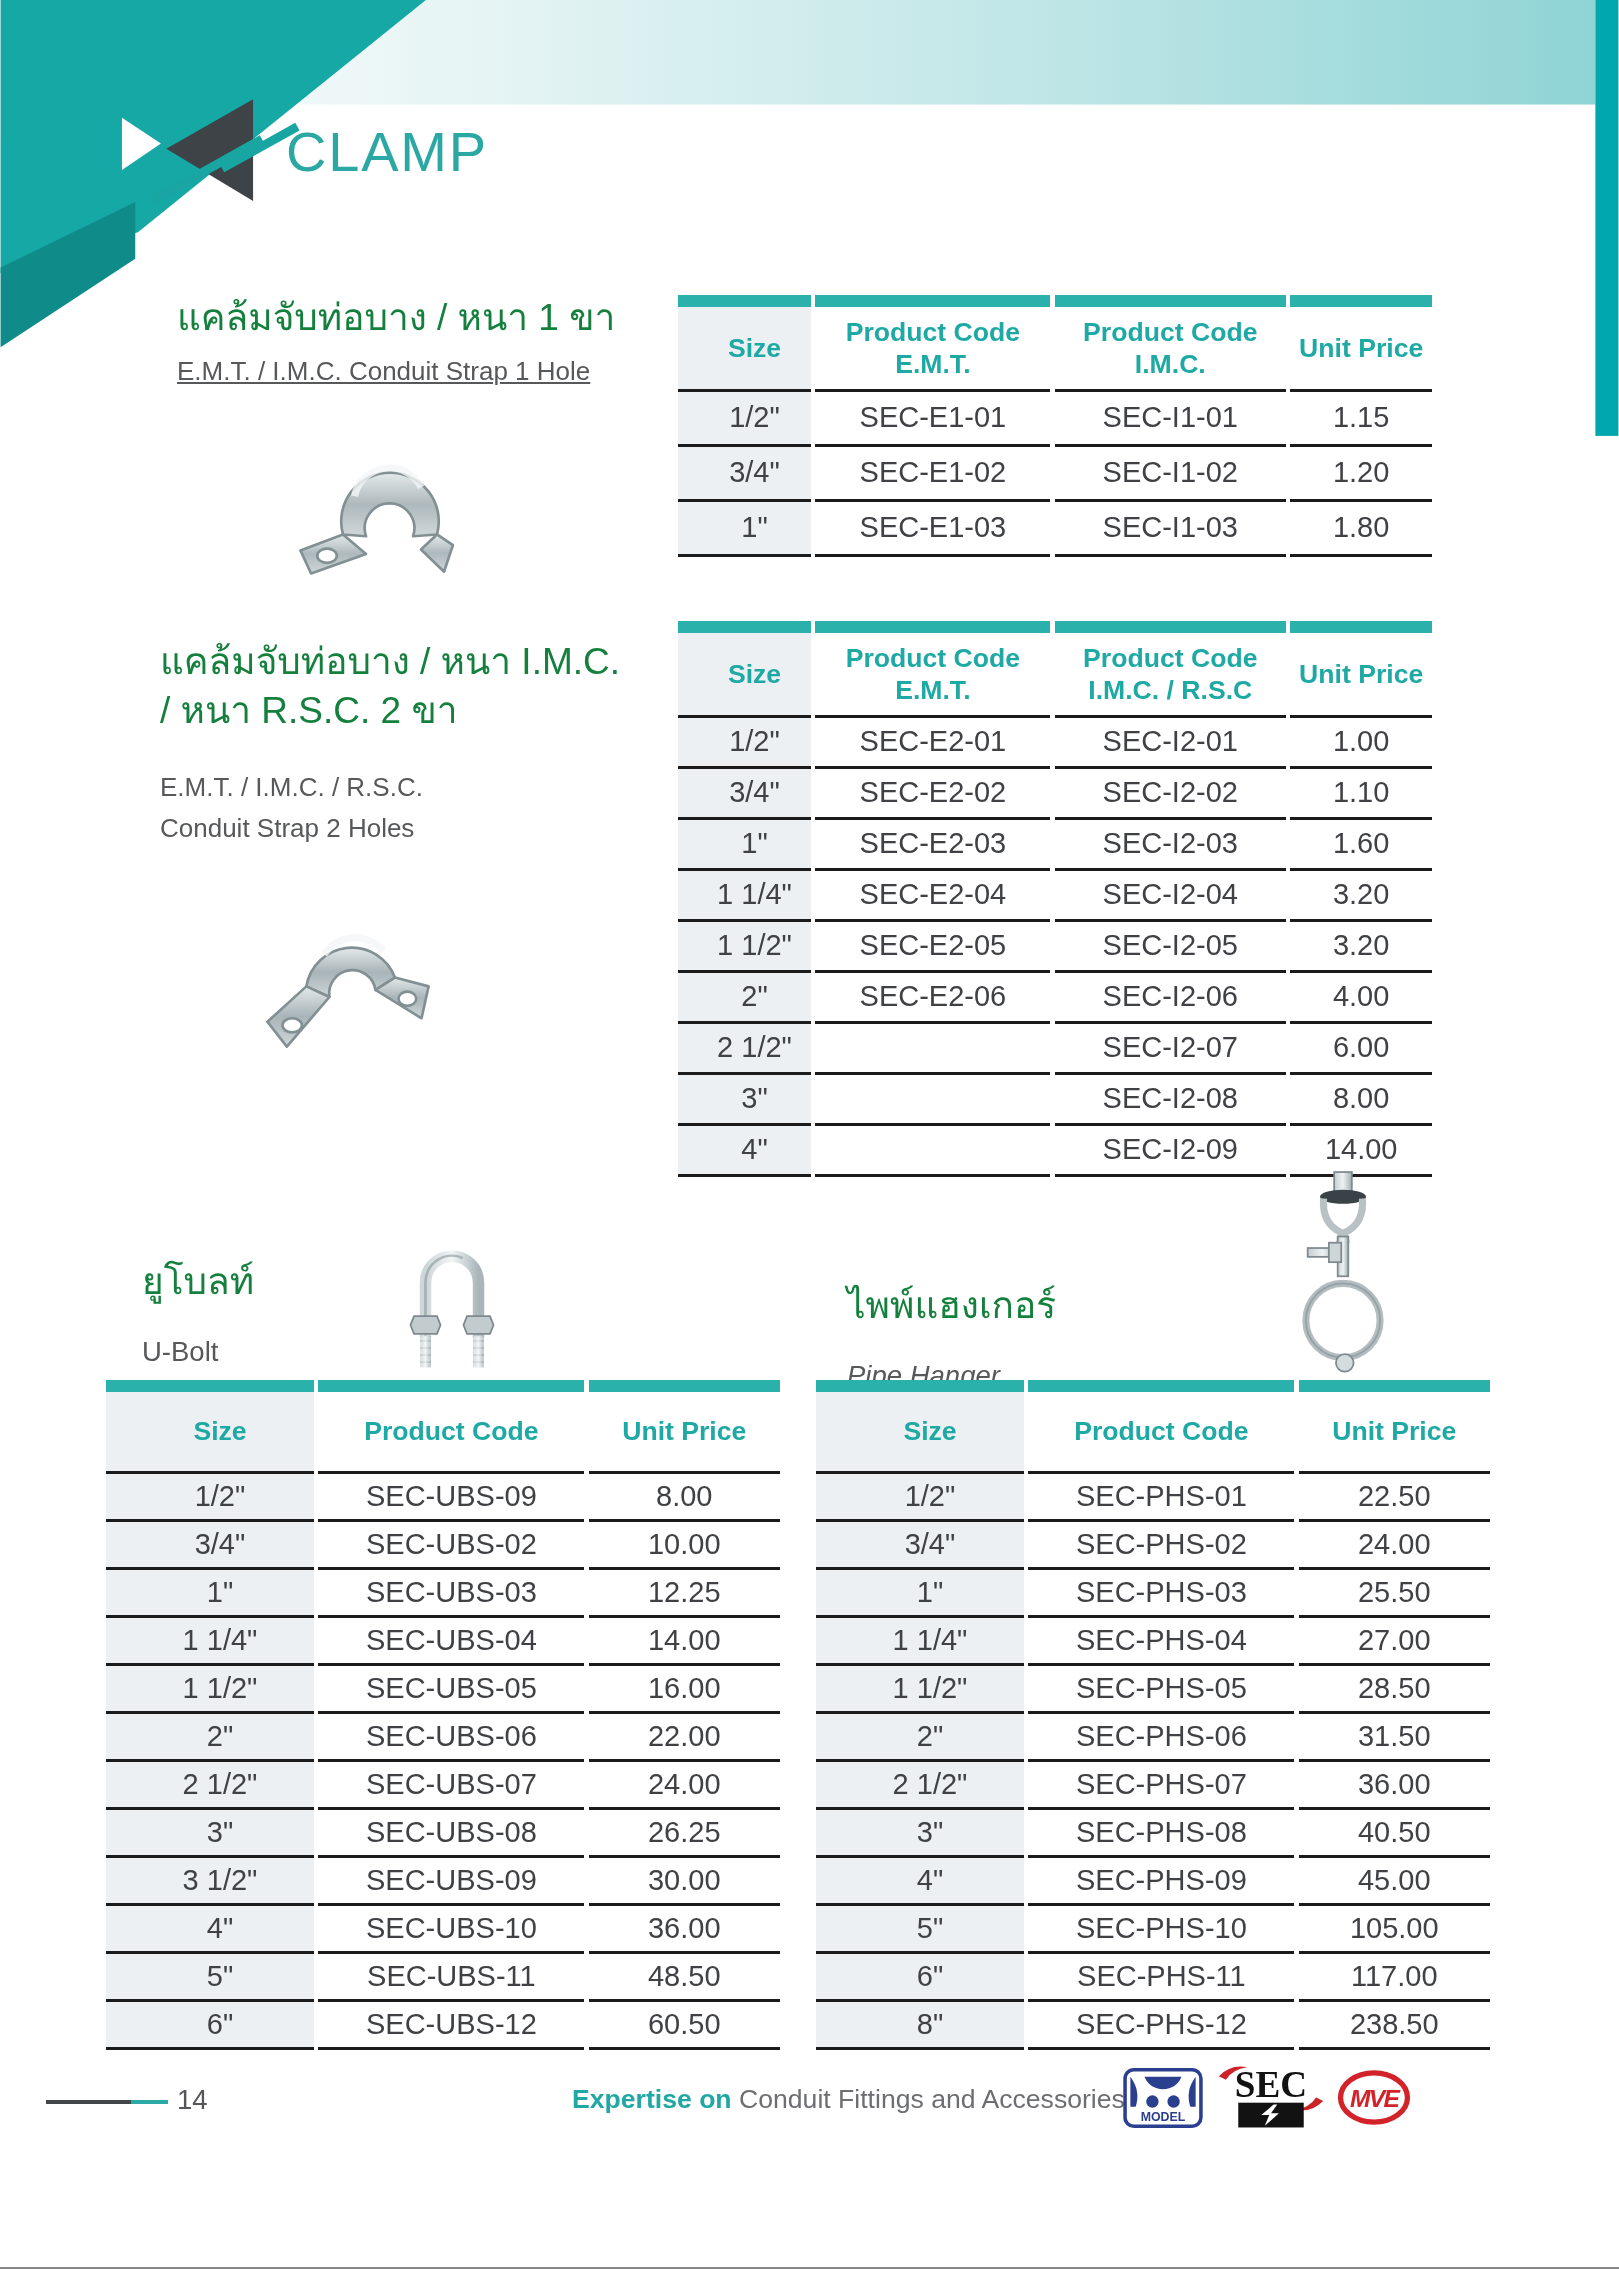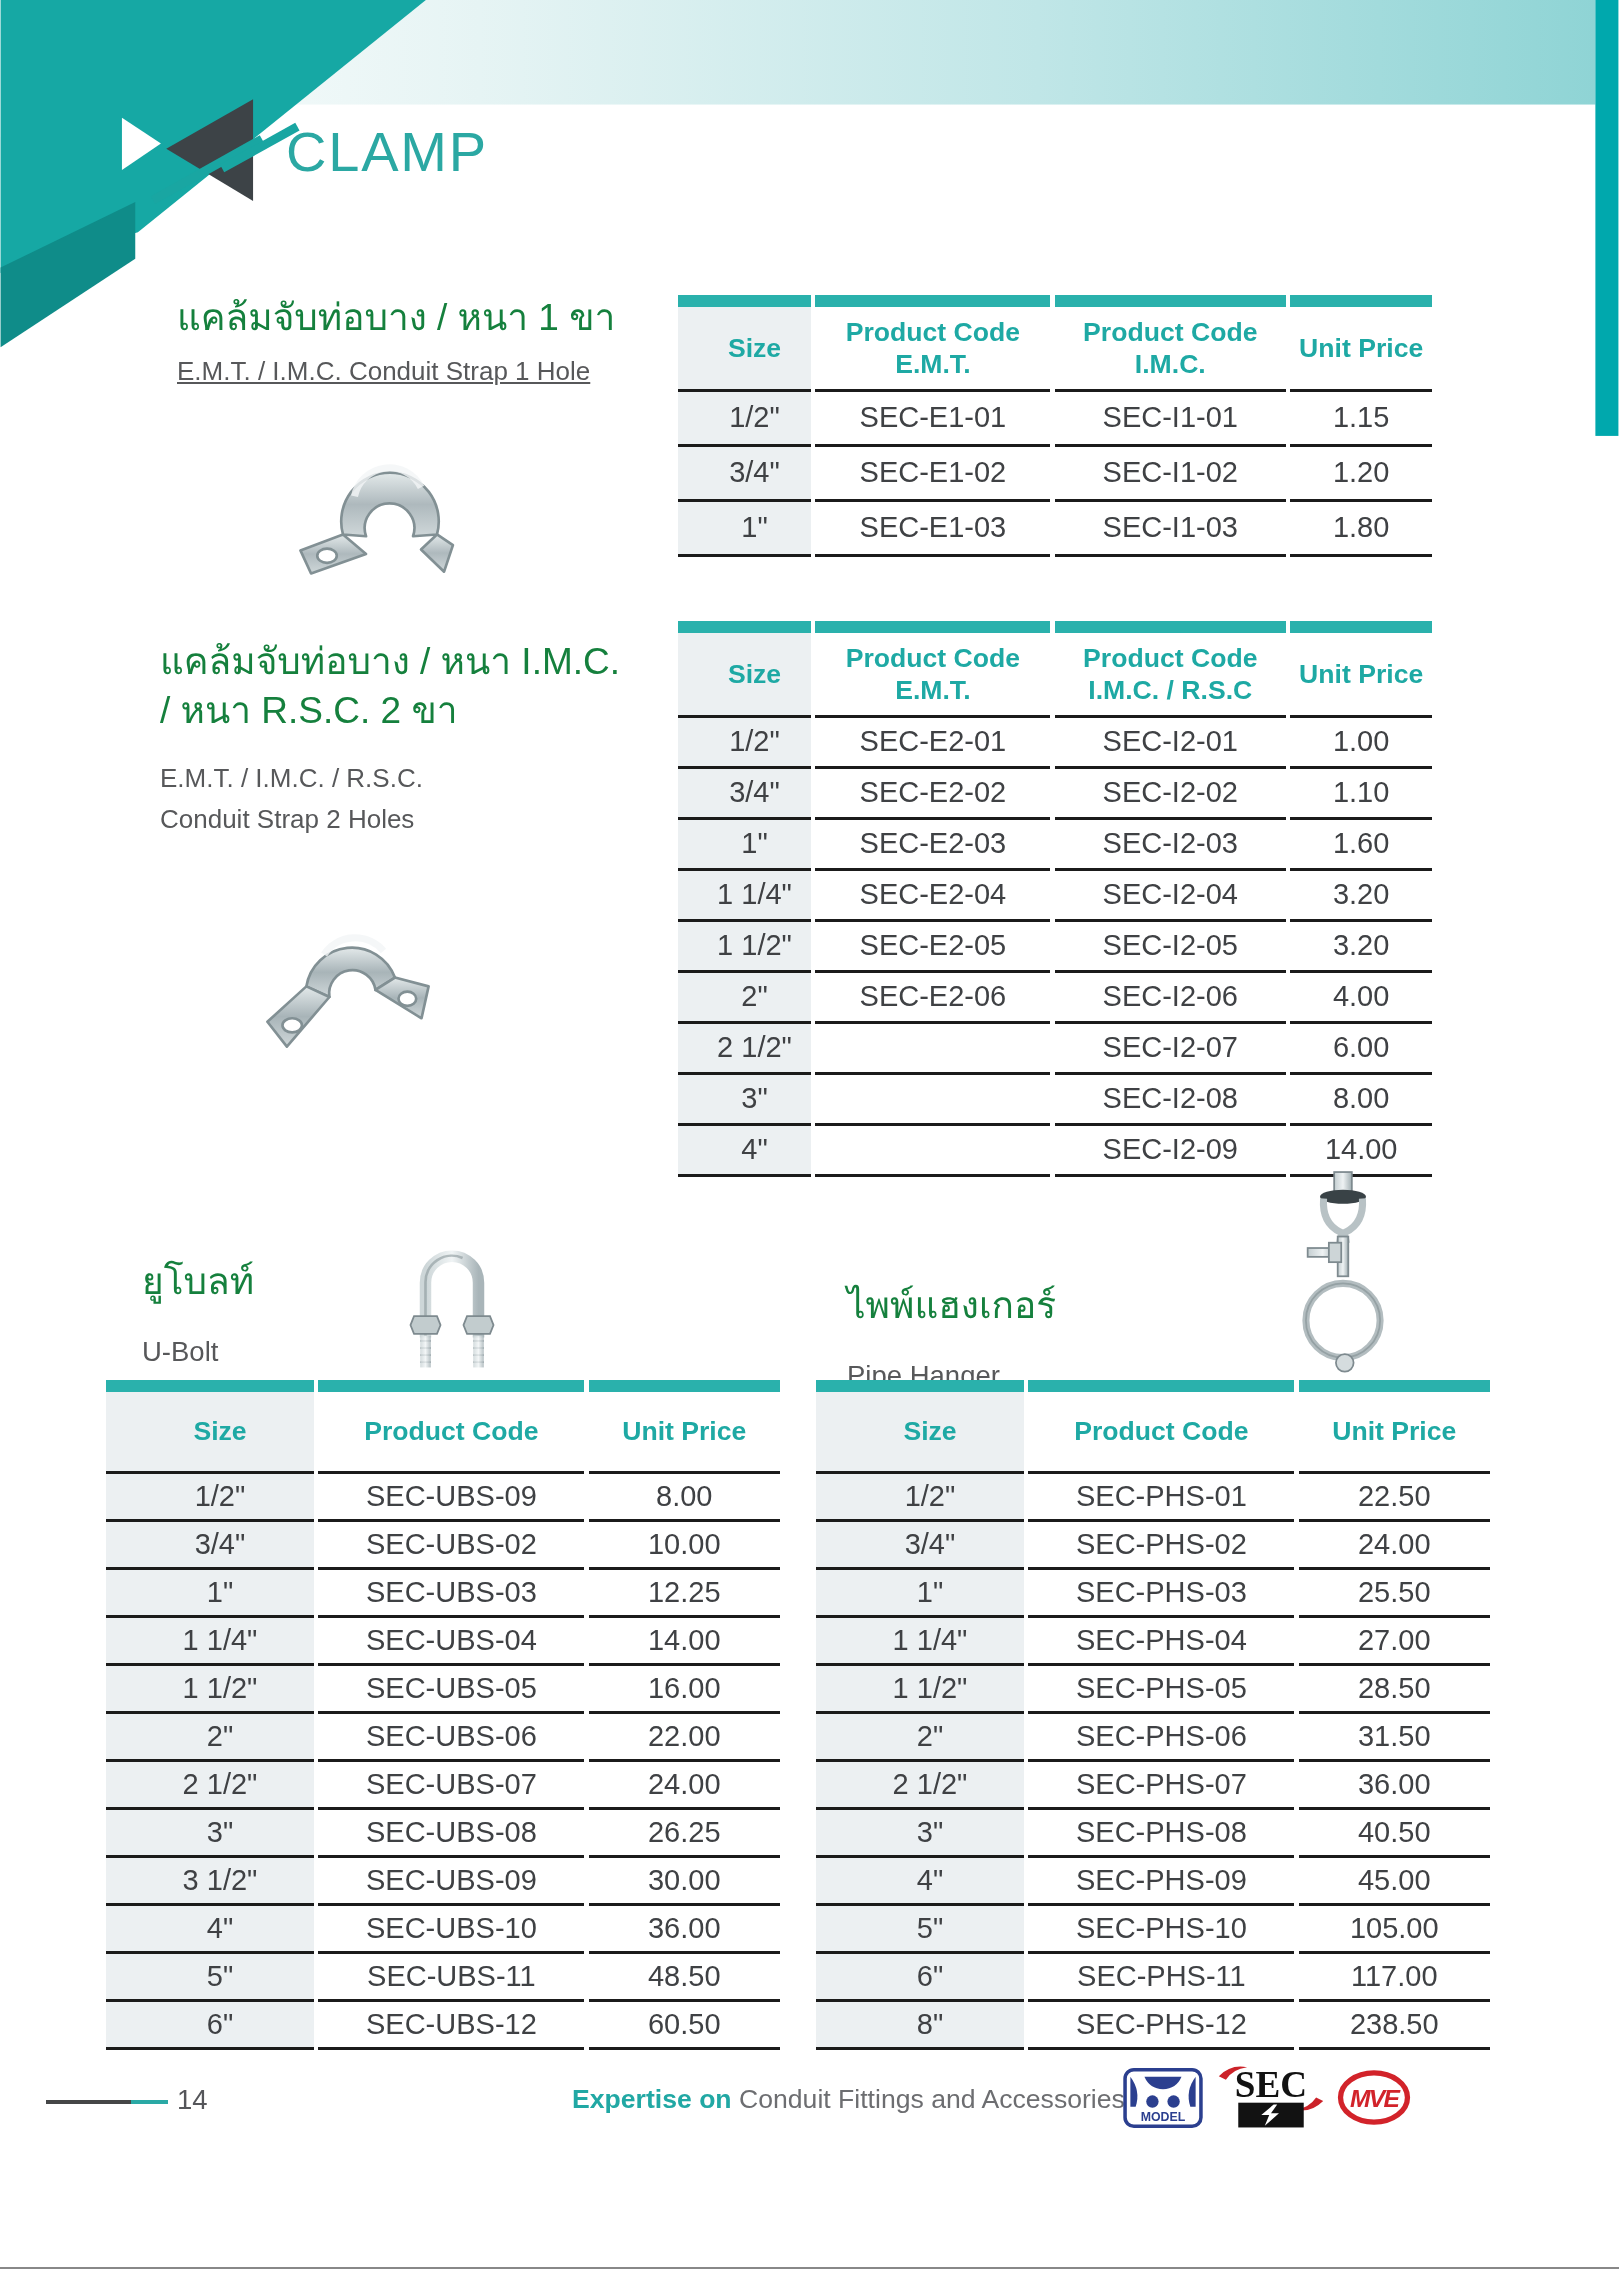--- a/index.html
+++ b/index.html
@@ -140,21 +140,21 @@
         <div class="t-cell t-size">1"</div>
         <div class="t-cell">SEC-E1-03</div>
         <div class="t-cell">SEC-I1-03</div>
         <div class="t-cell">1.80</div>
       </div>
     </div>
 
   <div class="abs" style="left:160px;top:637px;width:514px;">
     <div class="thai-title">แคล้มจับท่อบาง / หนา I.M.C.</div>
     <div class="thai-title">/ หนา R.S.C. 2 ขา</div>
-    <div class="eng-subtitle" style="margin-top:23px;">E.M.T. / I.M.C. / R.S.C.</div>
+    <div class="eng-subtitle" style="margin-top:32px;">E.M.T. / I.M.C. / R.S.C.</div>
     <div class="eng-subtitle">Conduit Strap 2 Holes</div>
   </div>
 
   <svg class="abs" style="left:255px;top:873px" width="186" height="186" viewBox="0 0 210 210">
     <defs>
       <linearGradient id="metal2" x1="0" y1="0" x2="0" y2="1">
         <stop offset="0" stop-color="#e3e9ea"></stop>
         <stop offset="0.5" stop-color="#a8b4b8"></stop>
         <stop offset="1" stop-color="#cfd7d9"></stop>
       </linearGradient>
@@ -355,21 +355,21 @@
       </div>
       <div class="t-row" style="display: grid; grid-template-columns: 208px 266px 191px; column-gap: 4.4px;">
         <div class="t-cell t-size">6"</div>
         <div class="t-cell">SEC-UBS-12</div>
         <div class="t-cell">60.50</div>
       </div>
     </div>
 
   <div class="abs" style="left:847px;top:1257px;width:372px;margin-top:24px;">
     <div class="thai-title">ไพพ์แฮงเกอร์</div>
-    <div class="eng-subtitle" style="margin-top:25px;font-size:27.5px;">Pipe Hanger</div>
+    <div class="eng-subtitle" style="margin-top:25px;font-size:27.5px;font-style:italic;">Pipe Hanger</div>
   </div>
 
   <svg class="abs" style="left:1290px;top:1170px" width="106" height="217" viewBox="0 0 120 245">
     <defs>
       <linearGradient id="metal4" x1="0" y1="0" x2="1" y2="0">
         <stop offset="0" stop-color="#c4ced1"></stop>
         <stop offset="0.5" stop-color="#eef2f3"></stop>
         <stop offset="1" stop-color="#a2afb3"></stop>
       </linearGradient>
     </defs>

